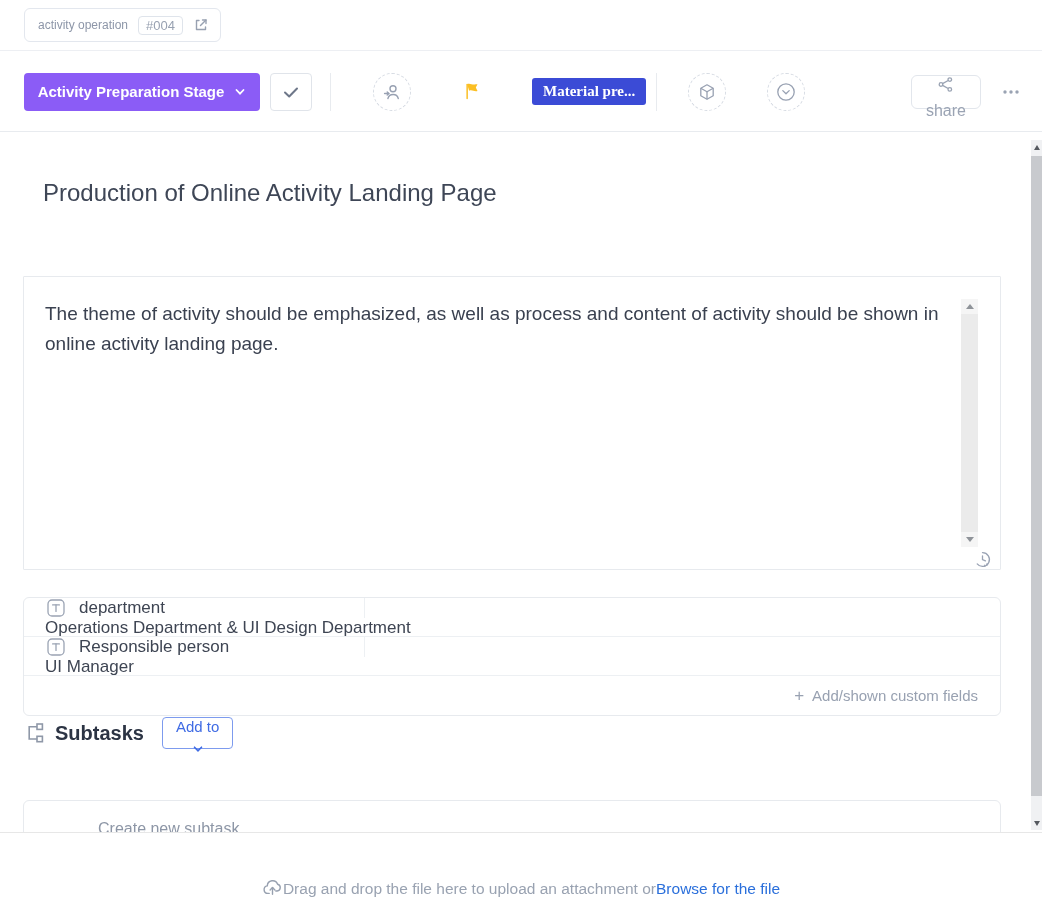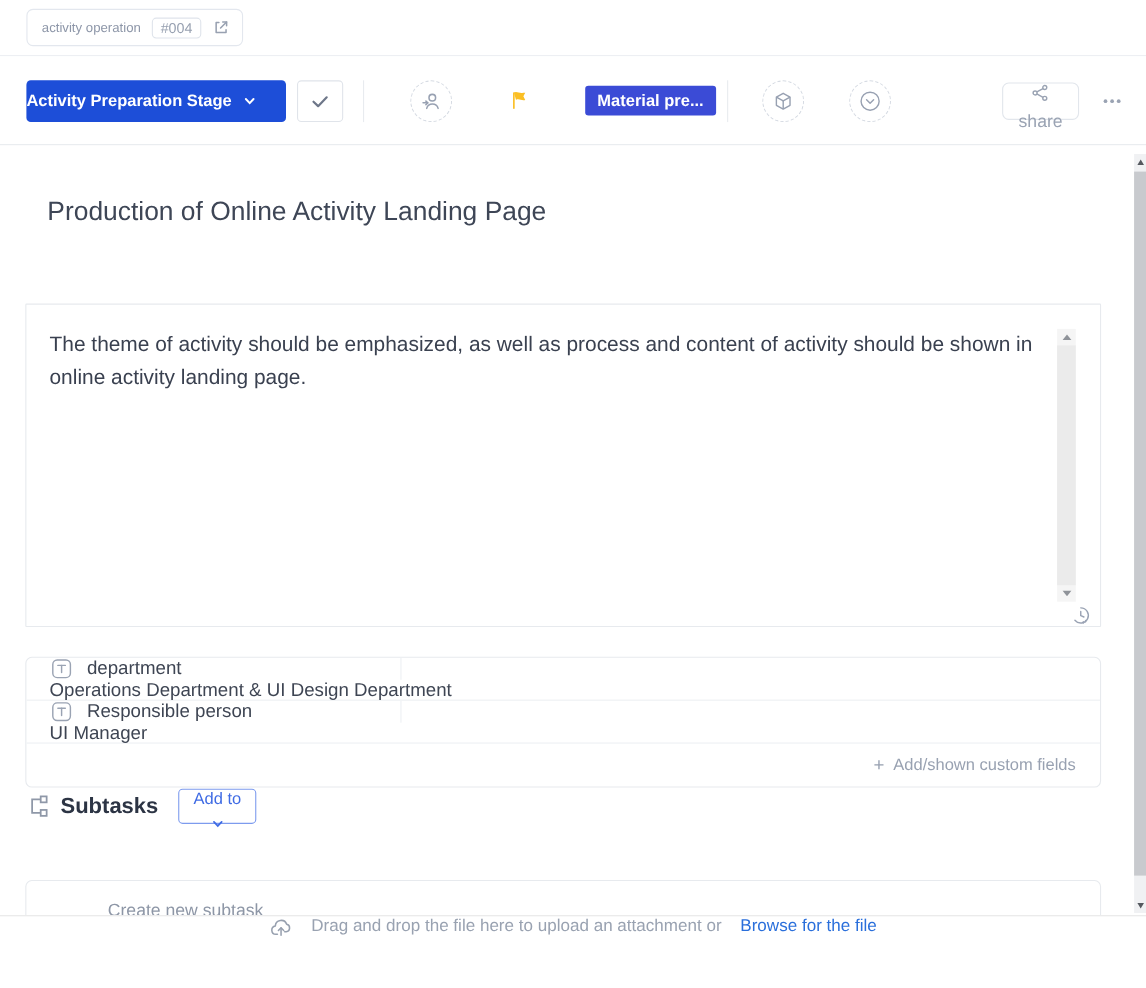--- a/index.html
+++ b/index.html
@@ -9,29 +9,29 @@
 
   
   .topbar { position:absolute; top:0; left:0; width:100%; height:51px; background:#fff; border-bottom:1px solid #edeff3; }
   .chip { position:absolute; left:24px; top:8px; height:34px; display:flex; align-items:center; gap:10px; padding:0 11px 0 13px; border:1px solid #e3e7ee; border-radius:6px; background:#fff; cursor:pointer; }
   .chip-label { font-size:12px; color:#8d96a8; }
   .chip-id { font-size:13px; color:#98a1b1; border:1px solid #dfe4eb; border-radius:4px; padding:1px 7px; }
   .chip-open { color:#98a1b1; display:flex; }
 
   
   .toolbar { position:absolute; top:52px; left:0; width:100%; height:80px; background:#fff; border-bottom:1px solid #e8ebef; display:flex; align-items:center; padding:0 14px 0 24px; }
-  .stage-btn { width:236px; height:38px; background:#1d4ed8; border:none; border-radius:4px; color:#fff; font-size:15px; font-weight:600; display:flex; align-items:center; justify-content:flex-start; gap:10px; cursor:pointer; font-family:inherit; }
+  .stage-btn { width:236px; height:38px; background:#8b5cf6; border:none; border-radius:4px; color:#fff; font-size:15px; font-weight:600; display:flex; align-items:center; justify-content:center; gap:10px; cursor:pointer; font-family:inherit; }
   .check-btn { width:42px; height:38px; margin-left:10px; background:#fff; border:1px solid #e0e4ea; border-radius:4px; display:flex; align-items:center; justify-content:center; color:#6e7789; cursor:pointer; }
   .tb-divider { width:1px; height:38px; background:#e8ebef; }
   .d1 { margin-left:18px; }
   .d2 { margin-left:10px; }
   .circle-btn { width:38px; height:38px; border:1px dashed #d6dbe3; border-radius:50%; display:flex; align-items:center; justify-content:center; color:#98a1b2; background:#fff; cursor:pointer; }
   .c-person { margin-left:42px; }
   .flag-btn { margin-left:51px; background:none; border:none; display:flex; cursor:pointer; }
-  .tag { margin-left:50px; background:#3b4bd6; color:#fff; font-size:15px; font-weight:700; padding:5px 11px; border-radius:3px; white-space:nowrap; cursor:pointer; }
+  .tag { margin-left:50px; background:#3b4bd6; color:#fff; font-size:15px; font-weight:700; padding:5px 11px; border-radius:3px; white-space:nowrap; cursor:pointer;font-family:Liberation Serif, serif; }
   .c-cube { margin-left:31px; }
   .c-chev { margin-left:41px; }
   .tb-spacer { flex:1; }
   .share-btn { height:34px; border:1px solid #e2e6ec; background:#fff; border-radius:6px; color:#9aa3b3; font-size:16px; display:flex; align-items:center; gap:9px; padding:0 14px; cursor:pointer; font-family:inherit;flex-direction:column; }
   .more-btn { border:none; background:none; color:#9aa3b3; margin-left:13px; padding:4px 6px; display:flex; cursor:pointer; }
 
   
   .content { position:absolute; top:133px; left:0; right:11px; bottom:66px; background:#fff; overflow:hidden; }
   .page-title { position:absolute; left:43px; top:46px; font-size:24px; font-weight:400; color:#3e4656; }
 
@@ -64,21 +64,21 @@
 
   
   .page-scrollbar { position:absolute; right:0; top:140px; width:11px; height:690px; background:#f0f1f3; }
   .ps-arrow { position:absolute; left:0; width:11px; height:14px; display:flex; align-items:center; justify-content:center; cursor:pointer; }
   .ps-arrow.up { top:0; } .ps-arrow.down { bottom:0; }
   .tri-up-p { width:0; height:0; border-left:3.5px solid transparent; border-right:3.5px solid transparent; border-bottom:5px solid #55595f; }
   .tri-down-p { width:0; height:0; border-left:3.5px solid transparent; border-right:3.5px solid transparent; border-top:5px solid #55595f; }
   .ps-thumb { position:absolute; left:0; width:11px; top:16px; height:640px; background:#c8cace; cursor:pointer; }
 
   
-  .upload-bar { position:absolute; left:0; right:0; bottom:0; height:66px; background:#fff; border-top:1px solid #e7e7e7; display:flex; align-items:flex-start; justify-content:center; gap:17px; z-index:5; }
+  .upload-bar { position:absolute; left:0; right:0; bottom:0; height:66px; background:#fff; border-top:1px solid #e7e7e7; display:flex; align-items:flex-end; justify-content:center; gap:0; z-index:5; }
   .upload-icon { color:#97a0af; display:flex; }
   .upload-text { font-size:15.5px; color:#99a2b1; }
   .browse-link { font-size:15.5px; color:#2a6fdb; text-decoration:none; cursor:pointer; }
 </style>
 </head>
 <body>
 
 <div class="screen">
 
   <div class="topbar">

